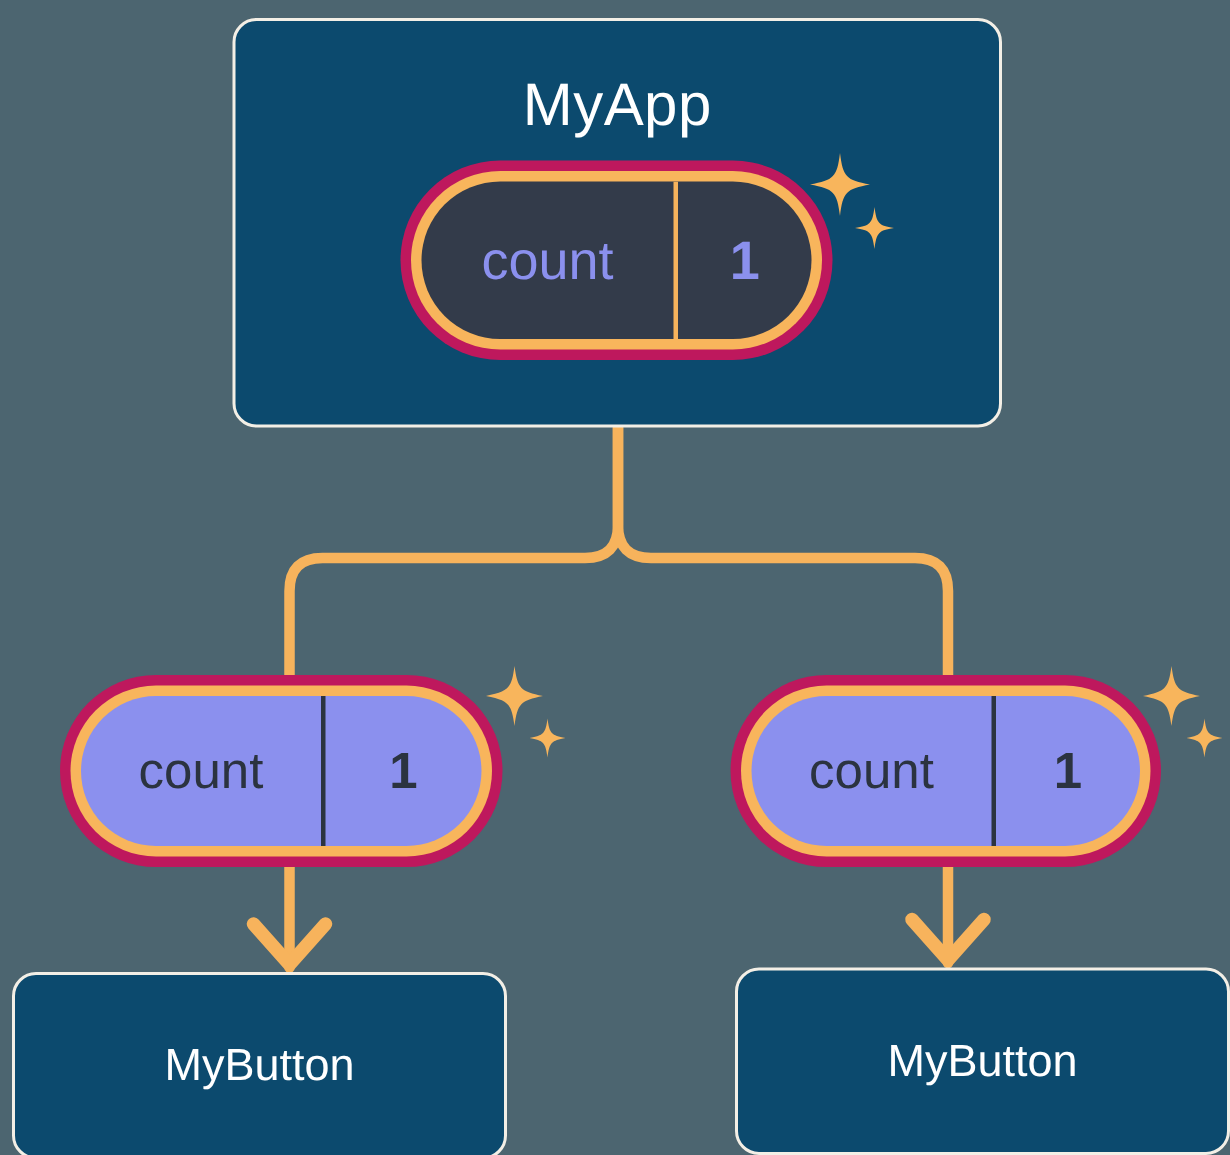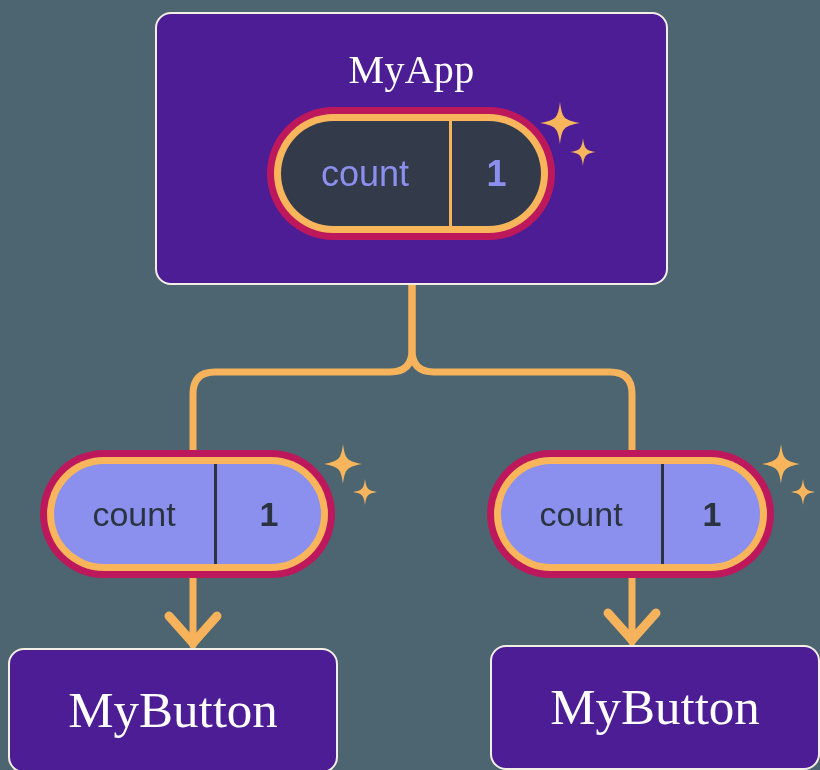--- a/index.html
+++ b/index.html
@@ -25,25 +25,24 @@
     left: 0;
     top: 0;
     width: 820px;
     height: 770px;
     pointer-events: none;
   }
 
   
   .card {
     position: absolute;
-    background: #4c1d95;
+    background: #0c4a6e;
     border: 2px solid #f3efe6;
     border-radius: 16px;
     box-sizing: border-box;
-    font-family: Liberation Serif, serif;
   }
   #app-card {
     left: 155px;
     top: 12px;
     width: 513px;
     height: 273px;
   }
   .card-title {
     position: absolute;
     left: 0;
@@ -60,21 +59,21 @@
     width: 330px;
     height: 125px;
     display: flex;
     align-items: center;
     justify-content: center;
   }
   #btn-card-left  { left: 8px;   top: 648px; }
   #btn-card-right { left: 490px; top: 645px; }
   .btn-label {
     color: #ffffff;
-    font-size: 51px;
+    font-size: 30px;
     line-height: 1;
   }
   
   .pill-outer {
     position: absolute;
     box-sizing: border-box;
     background: #be185d;
     border-radius: 999px;
     padding: 7px;
   }

